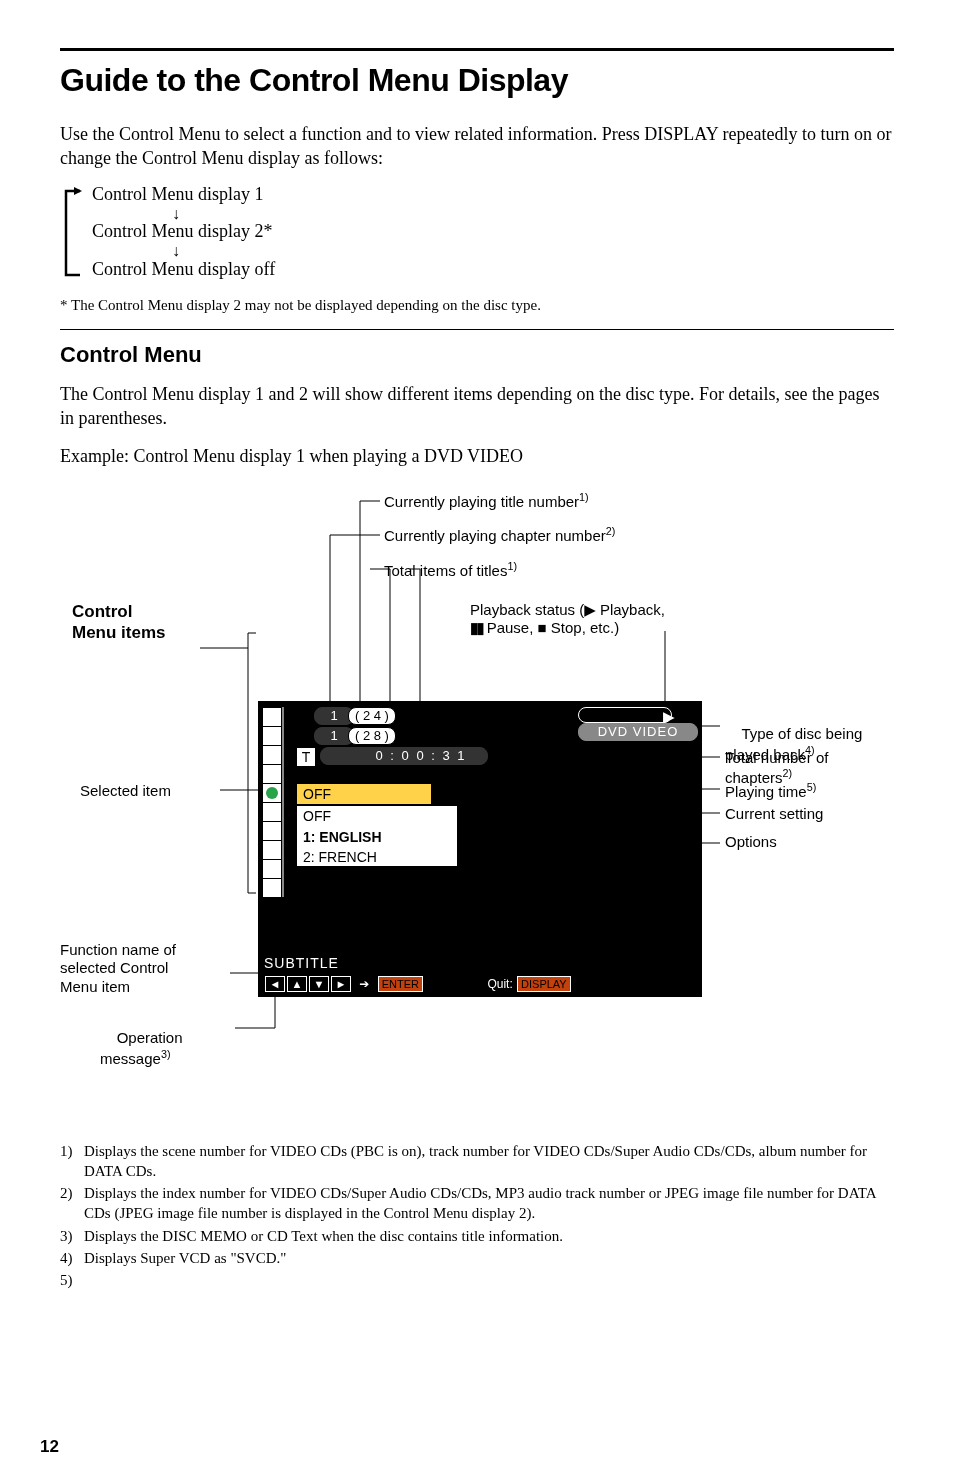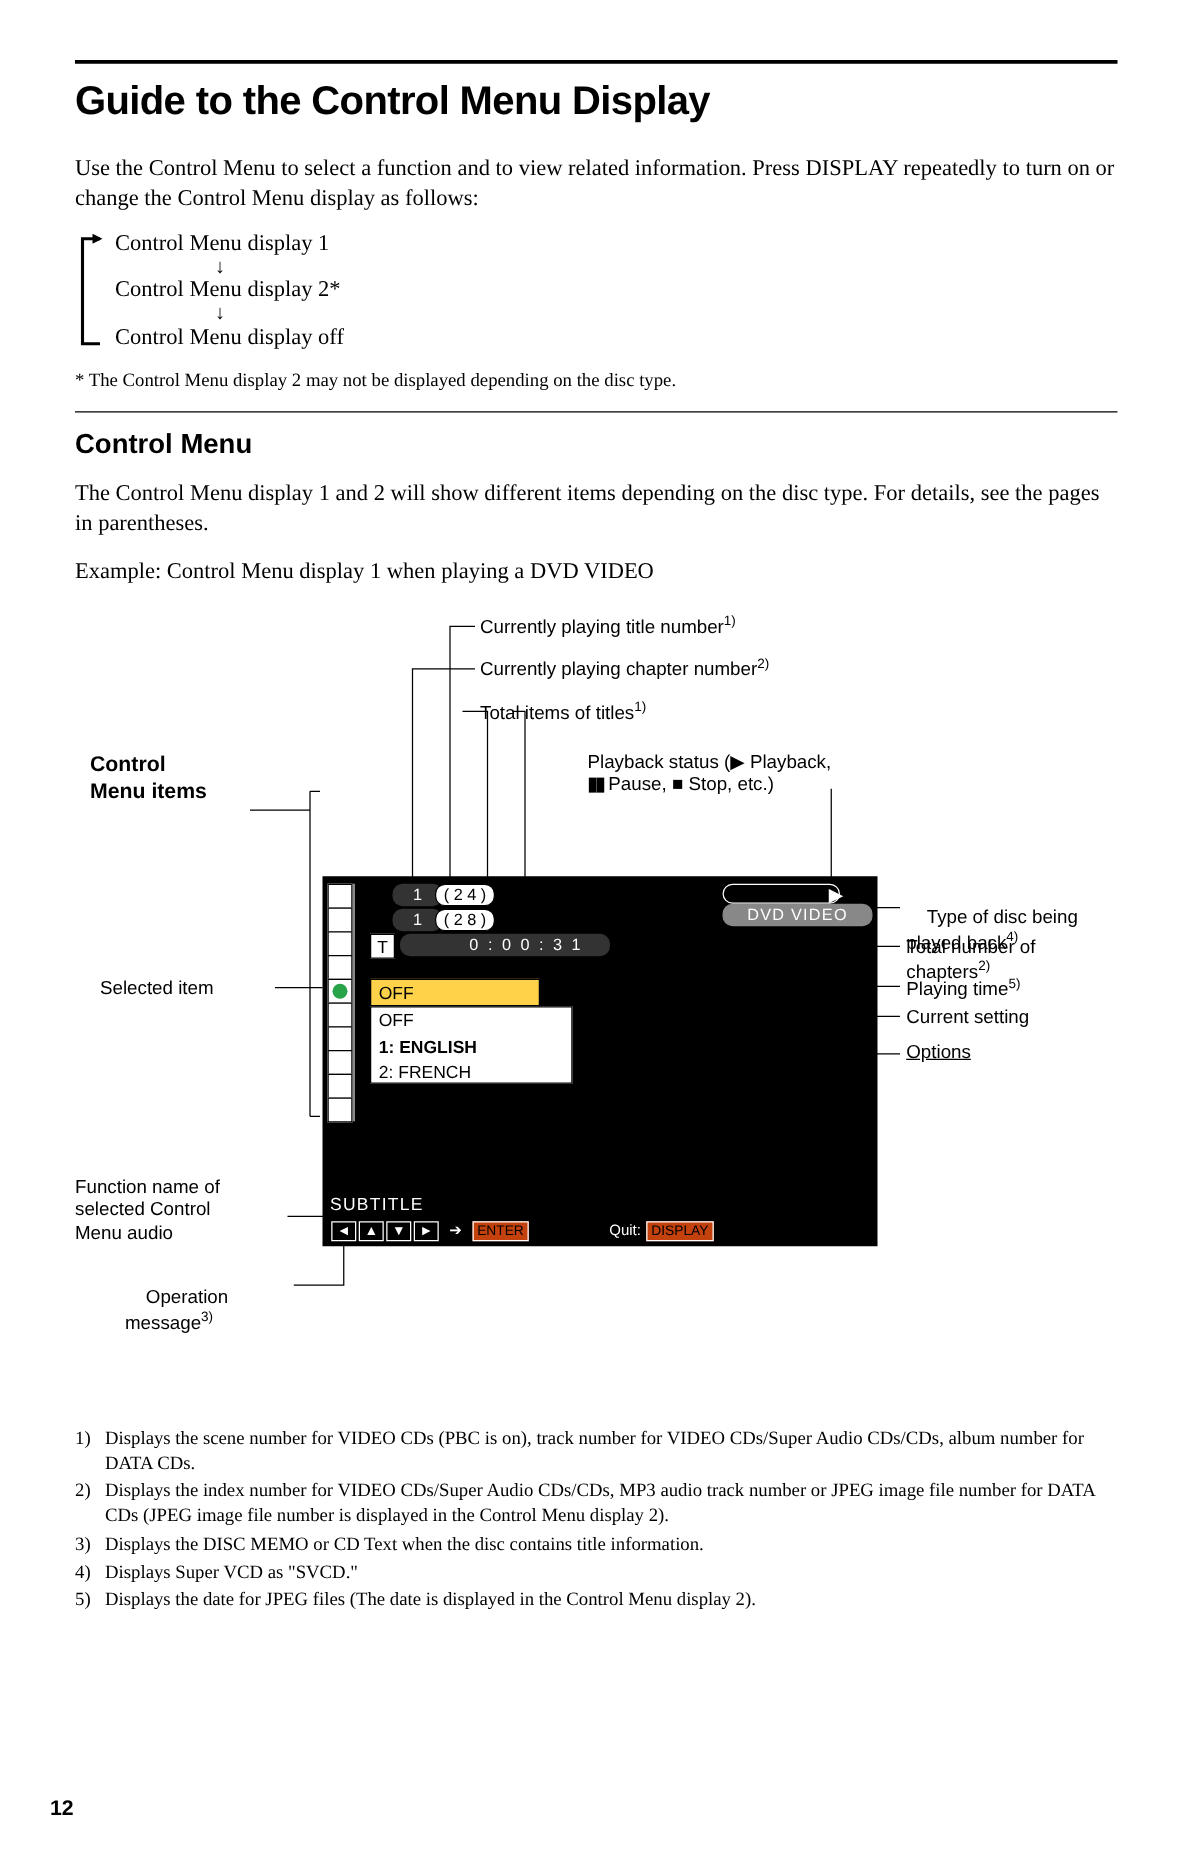--- a/index.html
+++ b/index.html
@@ -207,38 +207,38 @@
   <div class="label" style="left:410px; top:118px; width:260px;">
     <span>Playback status (</span><span>▶</span><span> Playback,</span><br>
     <span style="letter-spacing:-2px; font-weight:700;">▮▮</span><span> Pause, </span><span>■</span><span> Stop, etc.)</span>
   </div>
 
   <div class="label bold" style="left:12px; top:118px; white-space:pre; font-size:17px;">Control
 Menu items</div>
   <div class="label" style="left:20px; top:299px;">Selected item</div>
   <div class="label" style="left:0px; top:458px; white-space:pre;">Function name of
 selected Control
-Menu audio</div>
+Menu item</div>
   <div class="label" style="left:40px; top:528px; white-space:pre;">
     <span>Operation
 message</span><span class="sup">3)</span>
   </div>
 
   <div class="label" style="left:665px; top:224px; white-space:pre;">
     <span>Type of disc being
 played back</span><span class="sup">4)</span>
   </div>
   <div class="label" style="left:665px; top:266px;">
     <span>Total number of chapters</span><span class="sup">2)</span>
   </div>
   <div class="label" style="left:665px; top:298px;">
     <span>Playing time</span><span class="sup">5)</span>
   </div>
   <div class="label" style="left:665px; top:322px;">Current setting</div>
-  <div class="label" style="left:665px; top:350px;text-decoration:underline;">Options</div>
+  <div class="label" style="left:665px; top:350px;">Options</div>
 
   <div class="osd-box" style="left:198px; top:218px; width:444px; height:296px;">
 
     <div class="icon-col" style="left:4px; top:6px;">
       <div class="icon-cell"></div>
       <div class="icon-cell"></div>
       <div class="icon-cell"></div>
       <div class="icon-cell"></div>
       <div class="icon-cell selected"></div>
       <div class="icon-cell"></div>
@@ -291,17 +291,16 @@
   <div>
       <span class="num">3)</span>
       <span>Displays the DISC MEMO or CD Text when the disc contains title information.</span>
     </div>
   <div>
       <span class="num">4)</span>
       <span>Displays Super VCD as "SVCD."</span>
     </div>
   <div>
       <span class="num">5)</span>
-      <span>Displays the date for JPEG files (The date is displayed in the Control Menu display 2).</span>
     </div>
 </div>
 
 <div class="page-num">12</div>
 
 </body></html>

